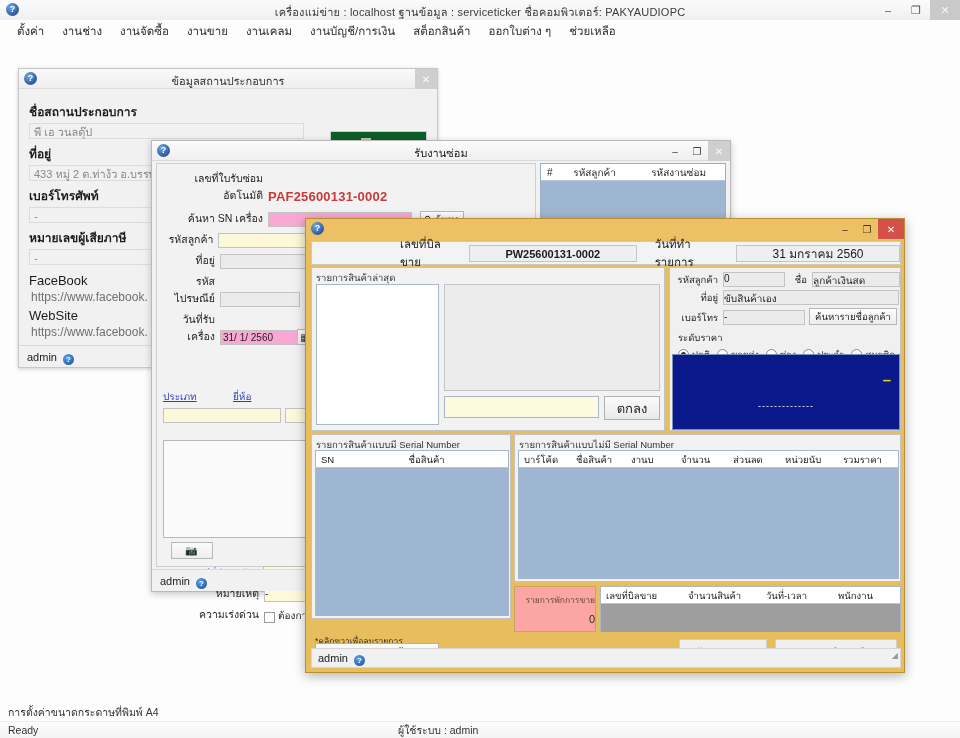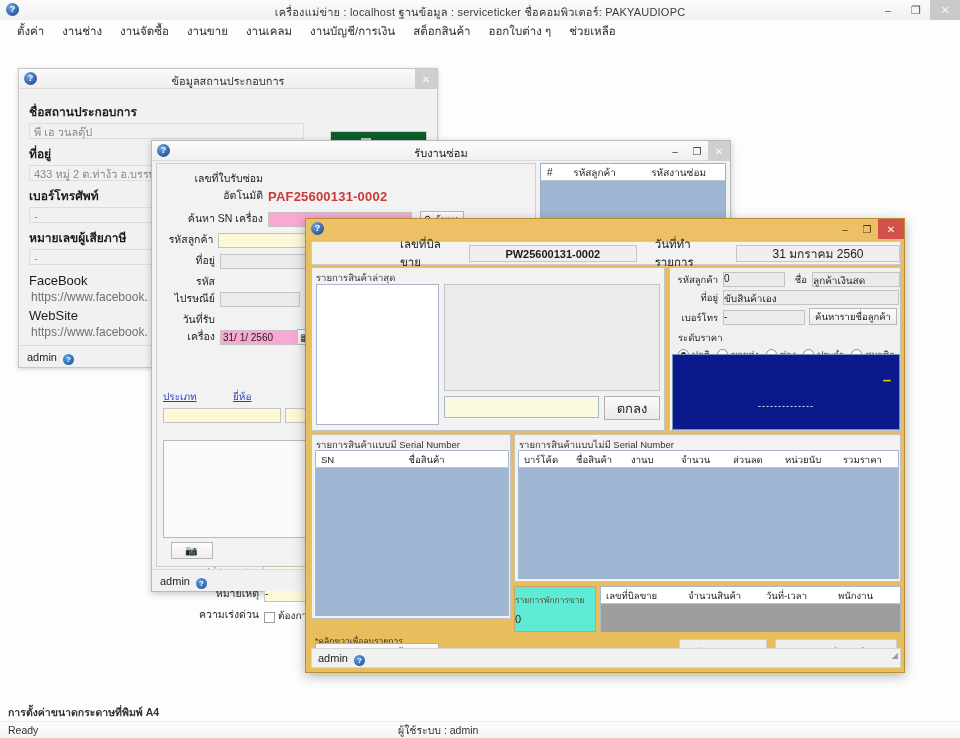--- a/index.html
+++ b/index.html
@@ -25,21 +25,21 @@
   .winbtn{width:28px;height:20px;display:flex;align-items:center;justify-content:center;
     font-size:11px;color:#555;background:transparent;}
   .winbtn.close{background:#c9c9c9;color:#f5f5f5;width:30px;}
   
   .menubar{position:absolute;left:0;top:20px;width:960px;height:22px;background:#fdfdfd;
     display:flex;align-items:center;padding-left:8px;box-sizing:border-box;}
   .menuitem{padding:2px 9px;font-size:11.5px;color:#2e2e2e;white-space:nowrap;}
   
   .printsetting{position:absolute;left:0;top:703px;width:960px;height:18px;
     font-size:10.5px;color:#333;padding-left:8px;box-sizing:border-box;line-height:18px;
-    background:#fdfdfd;font-weight:bold;}
+    background:#fdfdfd;}
   .statusbar{position:absolute;left:0;top:721px;width:960px;height:17px;
     background:linear-gradient(#fcfcfc,#f3f3f3);border-top:1px solid #eee;
     font-size:10.5px;color:#333;line-height:17px;}
   .statusbar .left{position:absolute;left:8px;top:0;}
   .statusbar .right{position:absolute;left:398px;top:0;}
 
   
   .win{position:absolute;box-sizing:border-box;}
   .win-tb{height:20px;position:relative;box-sizing:border-box;}
   .win-tb .t{position:absolute;left:0;right:0;top:3px;text-align:center;font-size:11px;}
@@ -127,22 +127,22 @@
   .radio-row{display:flex;align-items:center;gap:7px;}
   .rad{display:inline-flex;align-items:center;font-size:9.5px;color:#1b1b1b;}
   .rad i{width:9px;height:9px;border:1px solid #8a8a8a;border-radius:50%;background:#fff;
     margin-right:3px;display:inline-block;position:relative;}
   .rad.on i:after{content:"";position:absolute;left:2px;top:2px;width:5px;height:5px;
     border-radius:50%;background:#333;}
   .tblhdr{display:flex;background:#fff;border-bottom:1px solid #b8c6d8;height:16px;
     align-items:center;font-size:9.5px;color:#1a1a1a;}
   .tblbody{background:#9fb6d2;}
   .tblbody.gray{background:#9e9e9e;}
-  .orangebox{background:#5eead4;border:1px solid #c9a368;box-sizing:border-box;
-    display:flex;flex-direction:column;align-items:flex-start;justify-content:center;}
+  .orangebox{background:#fca5a5;border:1px solid #c9a368;box-sizing:border-box;
+    display:flex;flex-direction:column;align-items:flex-end;justify-content:center;}
   .sale-foot{position:absolute;left:5px;bottom:4px;width:590px;height:20px;background:#f1f1f1;
     border:1px solid #d6d6d6;box-sizing:border-box;font-size:11px;line-height:18px;padding-left:6px;}
   .helpdot{display:inline-block;width:11px;height:11px;border-radius:50%;
     background:radial-gradient(circle at 35% 30%,#5a9fe0,#1b4f9c);color:#fff;font-size:8px;
     text-align:center;line-height:11px;font-weight:bold;vertical-align:-1px;margin-left:3px;}
   .wicon-dot{width:13px;height:13px;border-radius:50%;
     background:radial-gradient(circle at 35% 30%,#6aa9e6,#16377c);color:#fff;font-size:9px;
     text-align:center;line-height:13px;font-weight:bold;display:inline-block;}
   .cbox{width:9px;height:9px;border:1px solid #9a9a9a;background:#fff;display:inline-block;
     vertical-align:-1px;margin-right:3px;}

